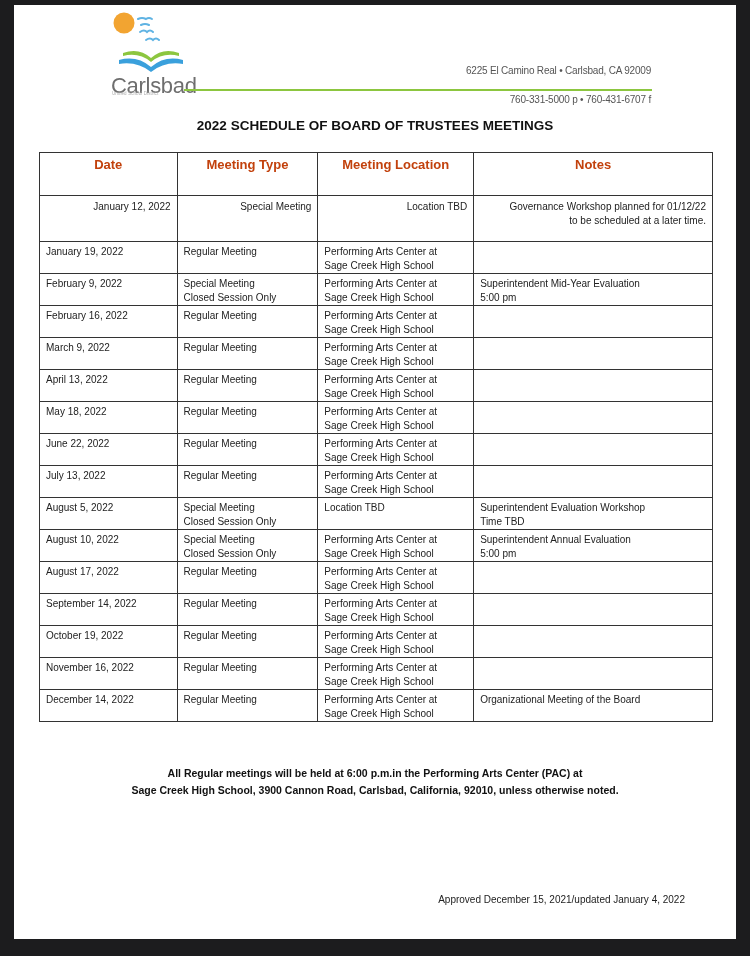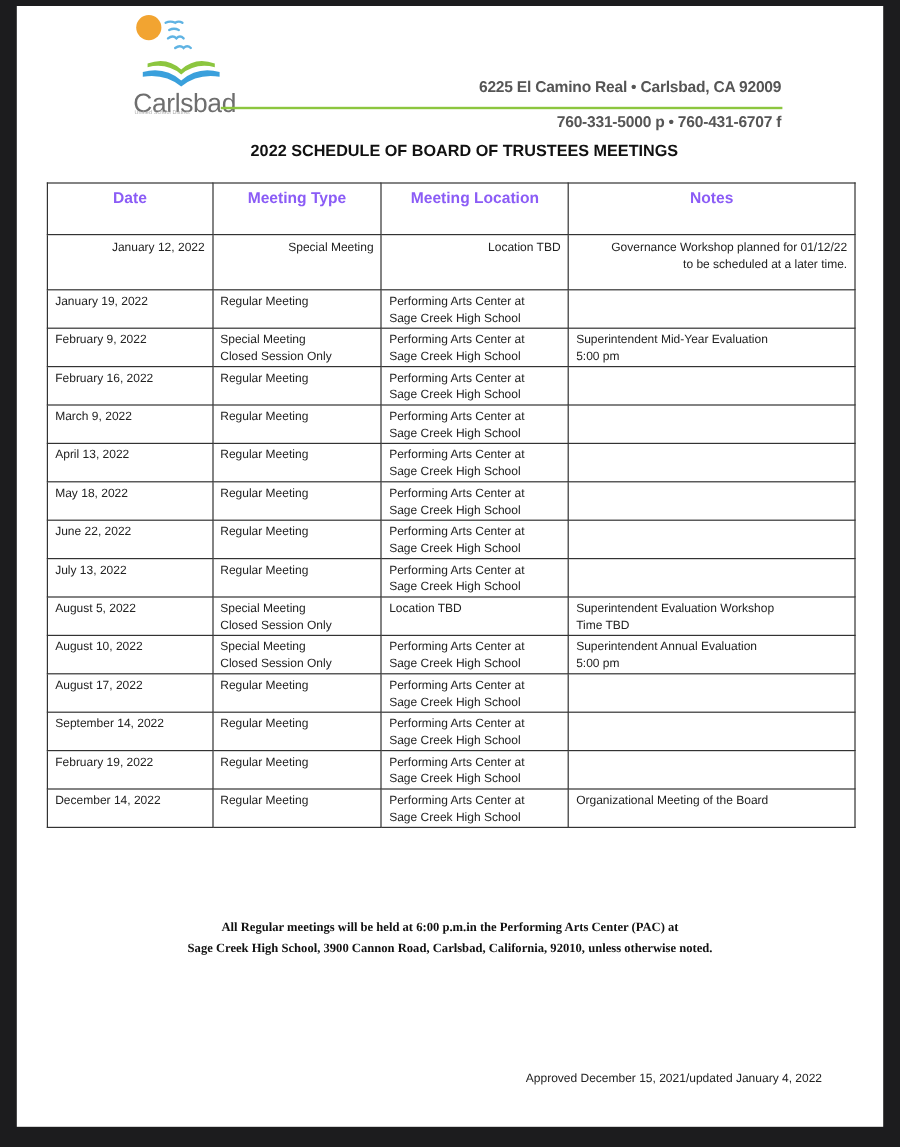--- a/index.html
+++ b/index.html
@@ -31,43 +31,41 @@
   .logo-sub {
     position: absolute;
     left: 98px; top: 86px;
     font-size: 4.5px;
     color: #aaaaaa;
     letter-spacing: 0.1px;
   }
   .addr {
     position: absolute;
     right: 85px;
-    font-size: 13px;
+    font-size: 10px;
     color: #555;
     text-align: right;
     letter-spacing: -0.2px;
-    font-weight: bold;
   }
   .addr1 { top: 60px; }
   .addr2 { top: 71px; margin-top: 18px; }
   .green-line {
     position: absolute;
     left: 170px; top: 84px;
     width: 468px; height: 2px;
     background: #8cc63f;
   }
   .title {
     position: absolute;
     left: 0; top: 113px; width: 722px;
     text-align: center;
     font-weight: bold;
     font-size: 13.5px;
     color: #111;
     font-family: "Liberation Sans", sans-serif;
-    padding-left: 12px;
   }
   table.sched {
     position: absolute;
     left: 25px; top: 147px;
     width: 674px;
     border-collapse: collapse;
     font-size: 10px;
     color: #222;
   }
   table.sched th, table.sched td {
@@ -77,38 +75,37 @@
     padding: 0 6px;
     line-height: 14px;
   }
   table.sched th {
     font-weight: bold;
     font-size: 13px;
     text-align: center;
     height: 37px;
     padding-top: 5px;
     vertical-align: top;
-    color: #8b5cf6;
+    color: #c2410c;
   }
   table.sched td { height: 30px; padding-top: 3px; padding-bottom: 0; box-sizing: border-box; }
   table.sched tr.first td { height: 46px; padding-top: 4px; text-align: right; }
   col.c1 { width: 138px; }
   col.c2 { width: 141px; }
   col.c3 { width: 156px; }
   col.c4 { width: 239px; }
   .cell-line { display: block; white-space: nowrap; }
   .footnote {
     position: absolute;
     left: 0; top: 760px; width: 722px;
     text-align: center;
     font-weight: bold;
     font-size: 10.5px;
     line-height: 17px;
     color: #111;
-    font-family: Liberation Serif, serif;
   }
   .approved {
     position: absolute;
     left: 0; top: 889px; width: 671px;
     text-align: right;
     font-size: 10px;
     color: #222;
   }
 </style>
 </head>
@@ -300,21 +297,32 @@
           <td>
             <span class="cell-line">Regular Meeting</span>
           </td>
           <td>
             <span class="cell-line">Performing Arts Center at</span>
             <span class="cell-line">Sage Creek High School</span>
           </td>
           <td></td>
         </tr>
         <tr>
-          <td>February 19, 2022</td>
+          <td>October 19, 2022</td>
+          <td>
+            <span class="cell-line">Regular Meeting</span>
+          </td>
+          <td>
+            <span class="cell-line">Performing Arts Center at</span>
+            <span class="cell-line">Sage Creek High School</span>
+          </td>
+          <td></td>
+        </tr>
+        <tr>
+          <td>November 16, 2022</td>
           <td>
             <span class="cell-line">Regular Meeting</span>
           </td>
           <td>
             <span class="cell-line">Performing Arts Center at</span>
             <span class="cell-line">Sage Creek High School</span>
           </td>
           <td></td>
         </tr>
         <tr>

